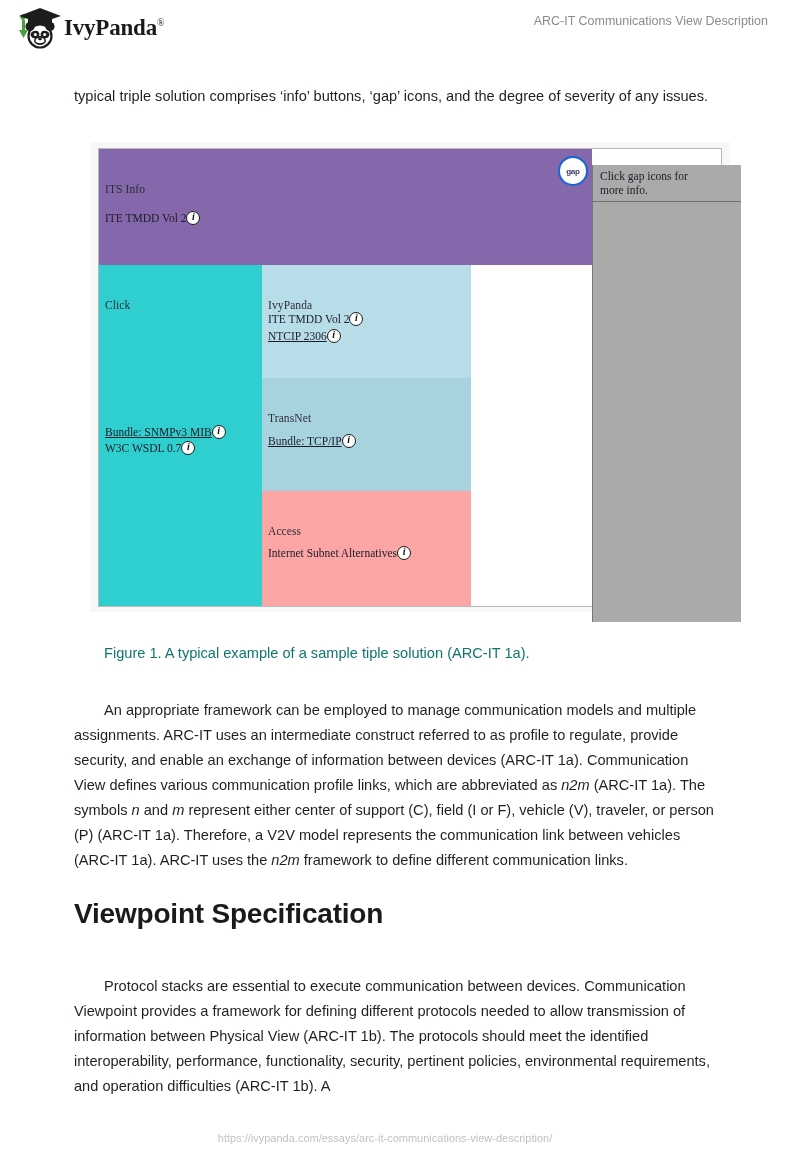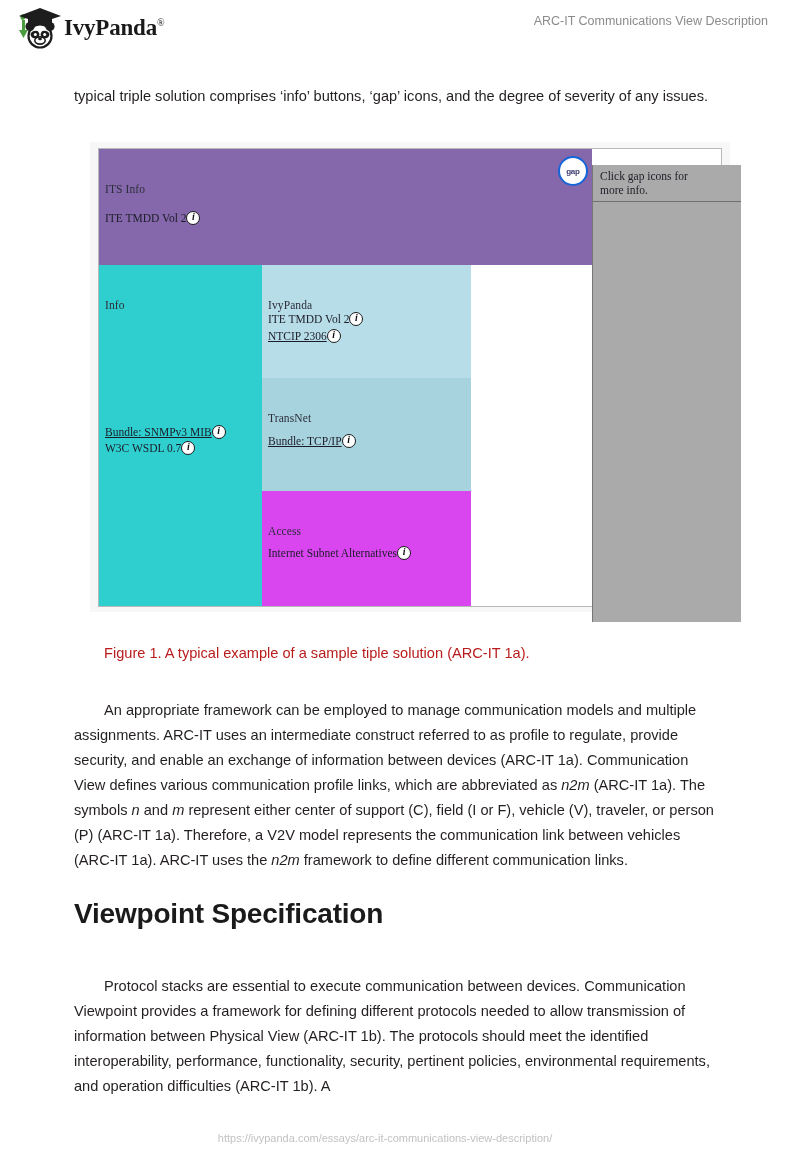--- a/index.html
+++ b/index.html
@@ -225,21 +225,21 @@
   }
 
   
   .figure-caption {
     position: absolute;
     left: 104px;
     top: 642px;
     width: 620px;
     font-size: 14.6px;
     line-height: 22px;
-    color: #b91c1c;
+    color: #0f766e;
   }
 
   
   h2.section-heading {
     position: absolute;
     left: 74px;
     top: 898px;
     margin: 0;
     font-size: 28px;
     font-weight: bold;
@@ -306,21 +306,21 @@
         <span class="etext">ITE TMDD Vol 2</span>
         <span class="info-icon"></span>
       </div>
     </div>
 
     <div class="gap-circle" style="left:459px; top:7px;">
       <span>gap</span>
     </div>
 
     <div class="fig-cell" style="left:0px; top:116px; width:163px; height:341px; background:#2fcfcf;">
-      <div class="fig-label">Info</div>
+      <div class="fig-label">Click</div>
       <div class="fig-entry link" style="left:6px; top:160px;">
         <span class="etext">Bundle: SNMPv3 MIB</span>
         <span class="info-icon"></span>
       </div>
       <div class="fig-entry" style="left:6px; top:176px;">
         <span class="etext">W3C WSDL 0.7</span>
         <span class="info-icon"></span>
       </div>
     </div>
 
@@ -337,21 +337,21 @@
     </div>
 
     <div class="fig-cell" style="left:163px; top:229px; width:209px; height:113px; background:#a7d3de;">
       <div class="fig-label">TransNet</div>
       <div class="fig-entry link" style="left:6px; top:56px;">
         <span class="etext">Bundle: TCP/IP</span>
         <span class="info-icon"></span>
       </div>
     </div>
 
-    <div class="fig-cell" style="left:163px; top:342px; width:209px; height:115px; background:#d946ef;">
+    <div class="fig-cell" style="left:163px; top:342px; width:209px; height:115px; background:#fca5a5;">
       <div class="fig-label">Access</div>
       <div class="fig-entry" style="left:6px; top:55px;">
         <span class="etext">Internet Subnet Alternatives</span>
         <span class="info-icon"></span>
       </div>
     </div>
 
 
     <div class="legend-panel" style="left:493px; top:0px; width:149px; height:457px;margin-top:16px;">
       <div class="legend-note">Click gap icons for more info.</div>

